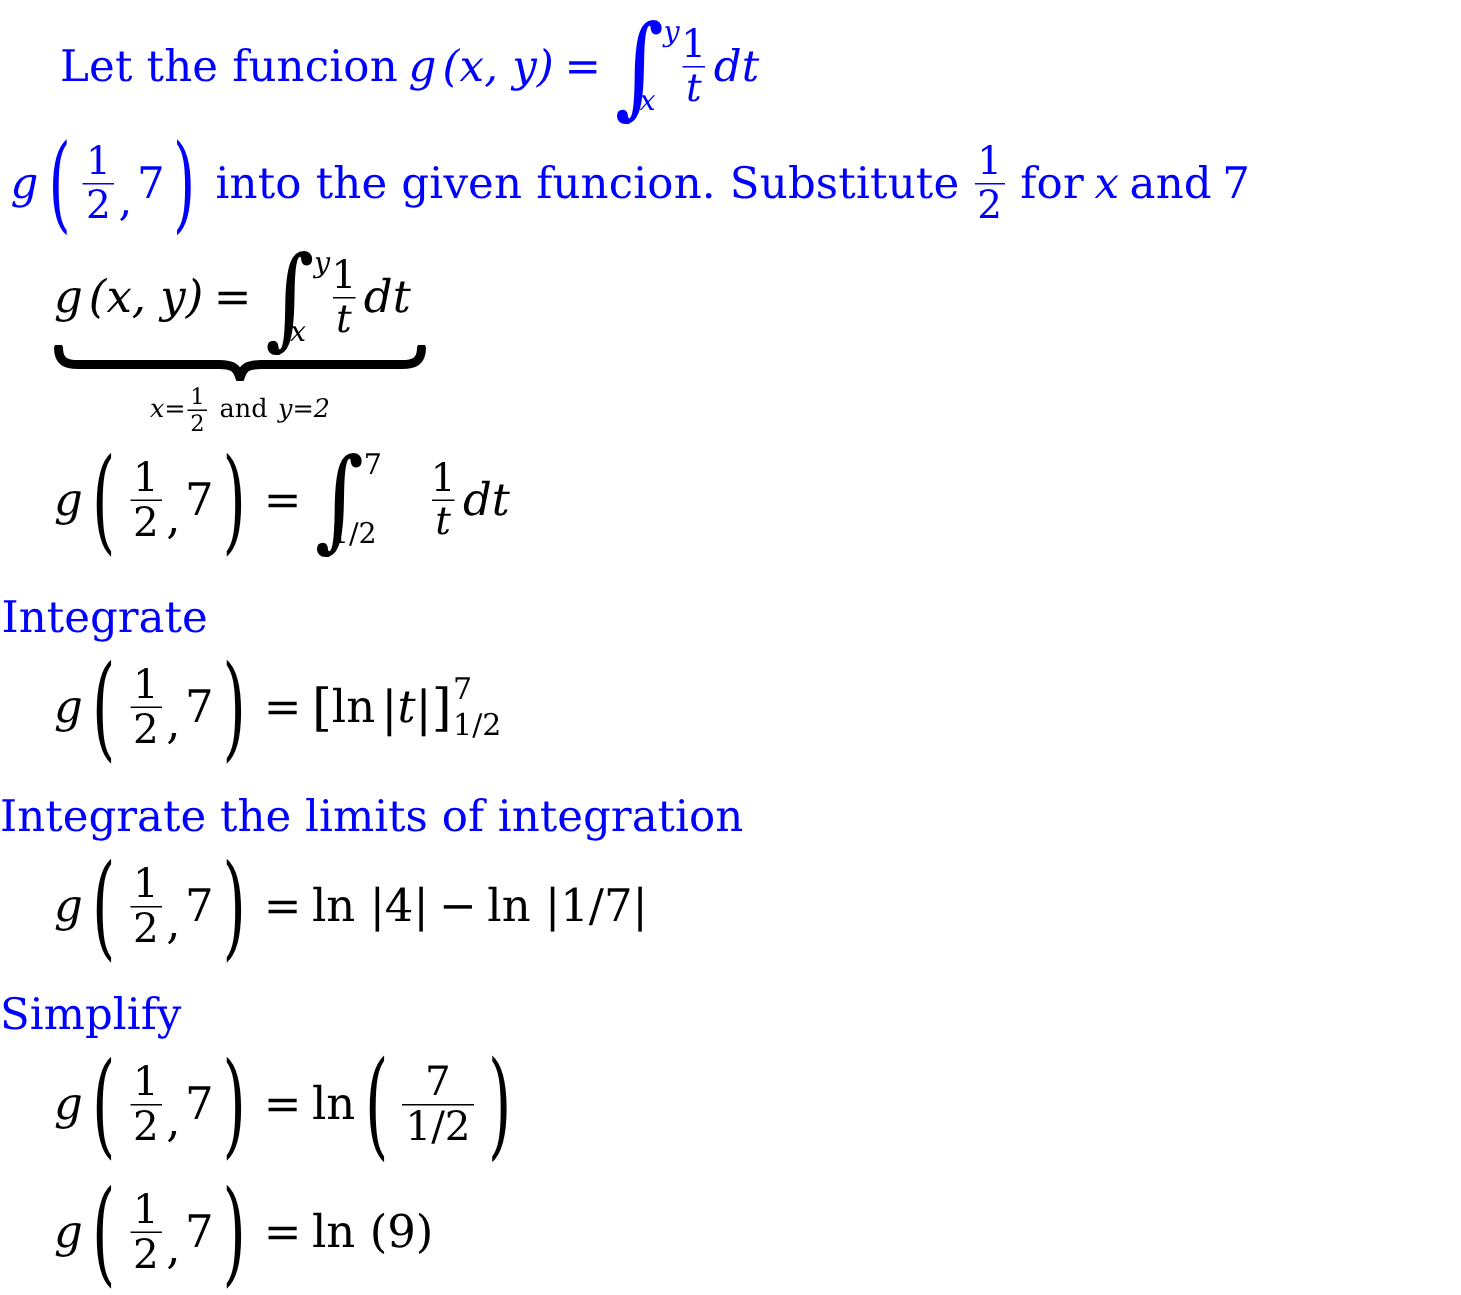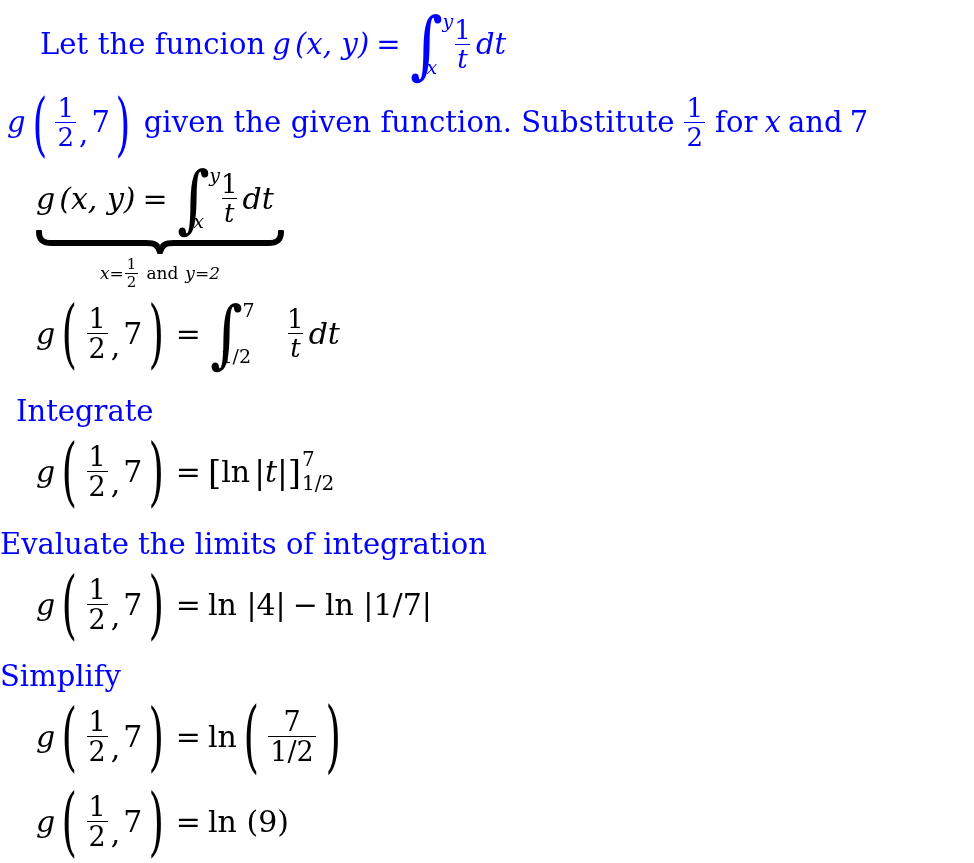--- a/index.html
+++ b/index.html
@@ -165,21 +165,21 @@
     <span class="frac" style="font-size:26px;">
       <span class="num up">1</span>
       <span class="den up">2</span>
     </span>
     <span class="up" style="align-self:flex-end; margin-bottom:2px;">,</span>
     <span class="up" style="margin-left:3px;">7</span>
     <span class="paren" style="font-size:40px; transform:scale(0.95,1.75); margin:0 2px 0 5px;">)</span>
 
     <span class="spacer-sm"></span>
     <span class="spacer-xs"></span>
-    <span>given the given function. Substitute</span>
+    <span>into the given funcion. Substitute</span>
     <span class="spacer-sm"></span>
     <span class="frac" style="font-size:26px;">
       <span class="num up">1</span>
       <span class="den up">2</span>
     </span>
     <span class="spacer-sm"></span>
     <span>for</span>
     <span class="spacer-sm"></span>
     <span class="var">x</span>
     <span class="spacer-sm"></span>
@@ -261,21 +261,21 @@
       </span>
     </span>
     <span class="frac" style="font-size:26px; margin-left:16px;">
       <span class="num up">1</span>
       <span class="den var">t</span>
     </span>
     <span class="var">dt</span>
   </span>
 </div>
 
-<div class="row heading" style="left:16px; top:394px;">Integrate</div>
+<div class="row heading" style="left:1px; top:394px;">Integrate</div>
 
 <div class="row eq" style="left:36px; top:443px;">
   <span class="math" style="font-size:30px;">
     <span class="var">g</span>
     <span class="spacer-xs"></span>
     <span class="paren" style="font-size:42px; transform:scale(0.95,1.8); margin:0 6px 0 2px;">(</span>
     <span class="frac" style="font-size:27px;">
       <span class="num up">1</span>
       <span class="den up">2</span>
     </span>
@@ -295,21 +295,21 @@
       <span class="up" style="font-size:32px;">|</span>
       <span class="up" style="font-size:34px;">]</span>
       <span class="supsub">
         <span class="sup up">7</span>
         <span class="sub up">1/2</span>
       </span>
     </span>
   </span>
 </div>
 
-<div class="row heading" style="left:0px; top:527px;">Evaluate the limits of integration</div>
+<div class="row heading" style="left:0px; top:527px;">Integrate the limits of integration</div>
 
 <div class="row eq" style="left:36px; top:576px;">
   <span class="math" style="font-size:30px;">
     <span class="var">g</span>
     <span class="spacer-xs"></span>
     <span class="paren" style="font-size:42px; transform:scale(0.95,1.8); margin:0 6px 0 2px;">(</span>
     <span class="frac" style="font-size:27px;">
       <span class="num up">1</span>
       <span class="den up">2</span>
     </span>

